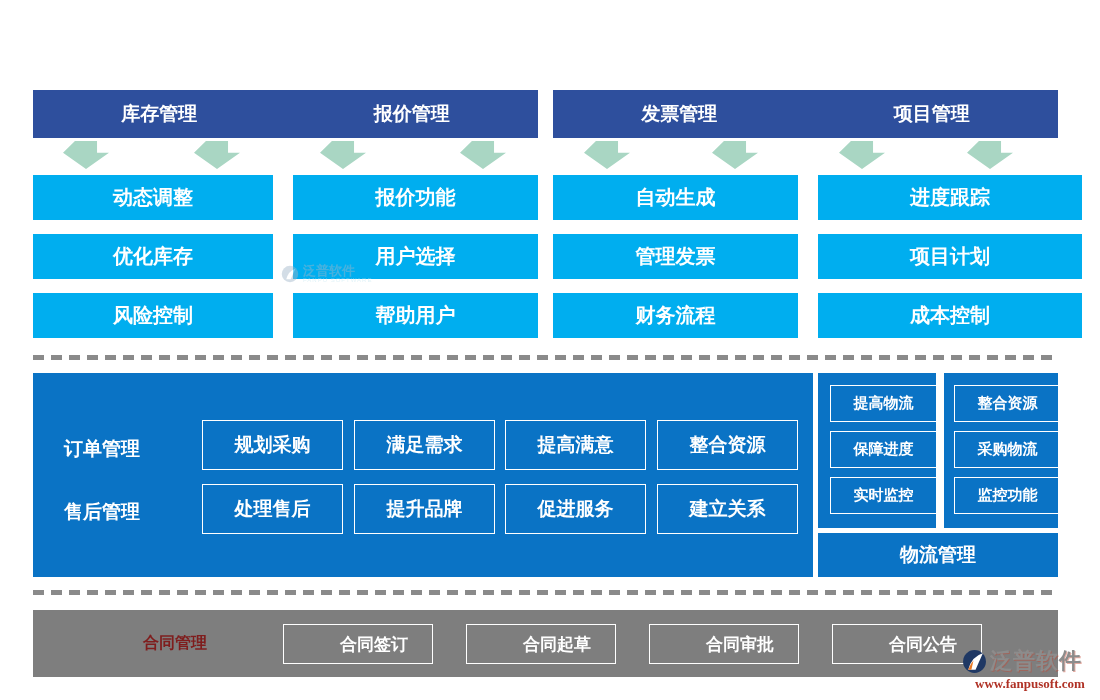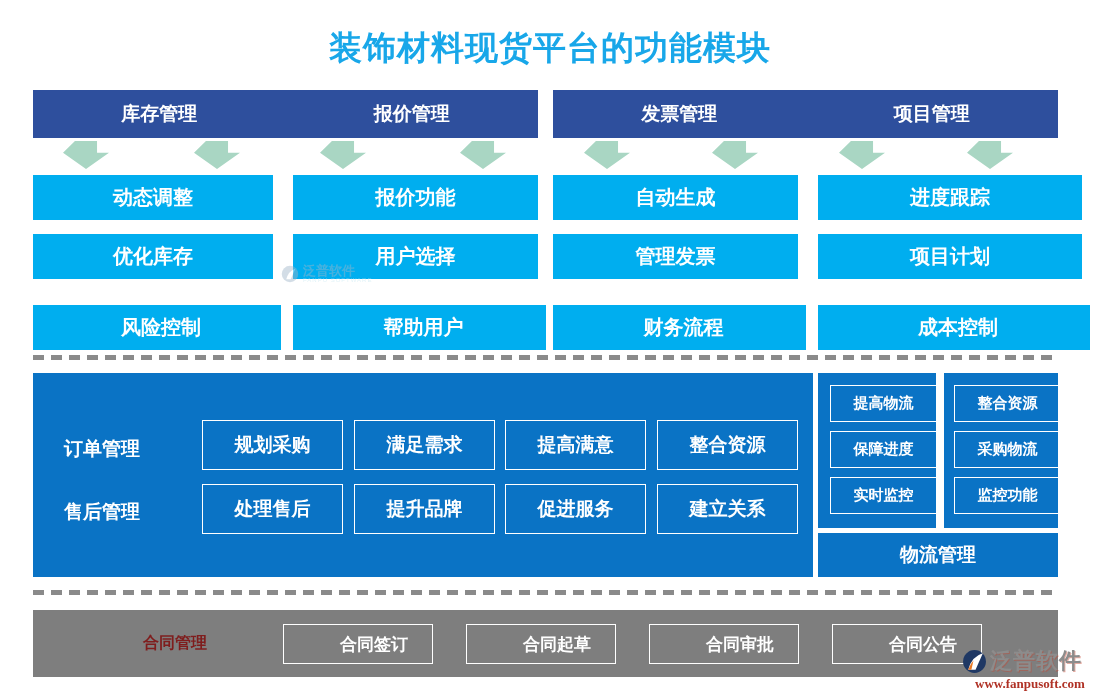--- a/index.html
+++ b/index.html
@@ -25,21 +25,21 @@
     clip-path:polygon(26% 0,74% 0,74% 42%,100% 42%,50% 100%,0 42%);
   }
   
   .mbox{
     position:absolute;height:45px;background:#00aeef;color:#fff;
     display:flex;align-items:center;justify-content:center;
     font-size:20px;font-weight:bold;
   }
   .c1{left:33px;width:240px;} .c2{left:293px;width:245px;}
   .c3{left:553px;width:245px;} .c4{left:818px;width:264px;}
-  .r1{top:175px;} .r2{top:234px;} .r3{top:305px;padding-left:8px;}
+  .r1{top:175px;} .r2{top:234px;} .r3{top:293px;}
   
   .dash{
     position:absolute;left:33px;width:1025px;height:5px;
     background:repeating-linear-gradient(90deg,#8a8a8a 0 11px,transparent 11px 18px);
   }
   .dash1{top:355px;} .dash2{top:590px;}
   
   .mid-panel{position:absolute;left:33px;top:373px;width:780px;height:204px;background:#0a73c5;}
   .row-label{
     position:absolute;color:#fff;font-weight:bold;font-size:19px;left:64px;width:130px;
@@ -91,21 +91,20 @@
   .brand-url{
     font-family:"Liberation Serif","DejaVu Serif",serif;
     font-size:13px;font-weight:bold;color:#b03226;margin-top:0;text-align:center;white-space:nowrap;
   }
 </style>
 </head>
 <body>
 
 <div class="canvas">
 
-  <h1 class="title">装饰材料现货平台的功能模块</h1>
 
   <div class="hdr hdr-left">
     <span>库存管理</span>
     <span>报价管理</span>
   </div>
   <div class="hdr hdr-right">
     <span>发票管理</span>
     <span>项目管理</span>
   </div>
 

